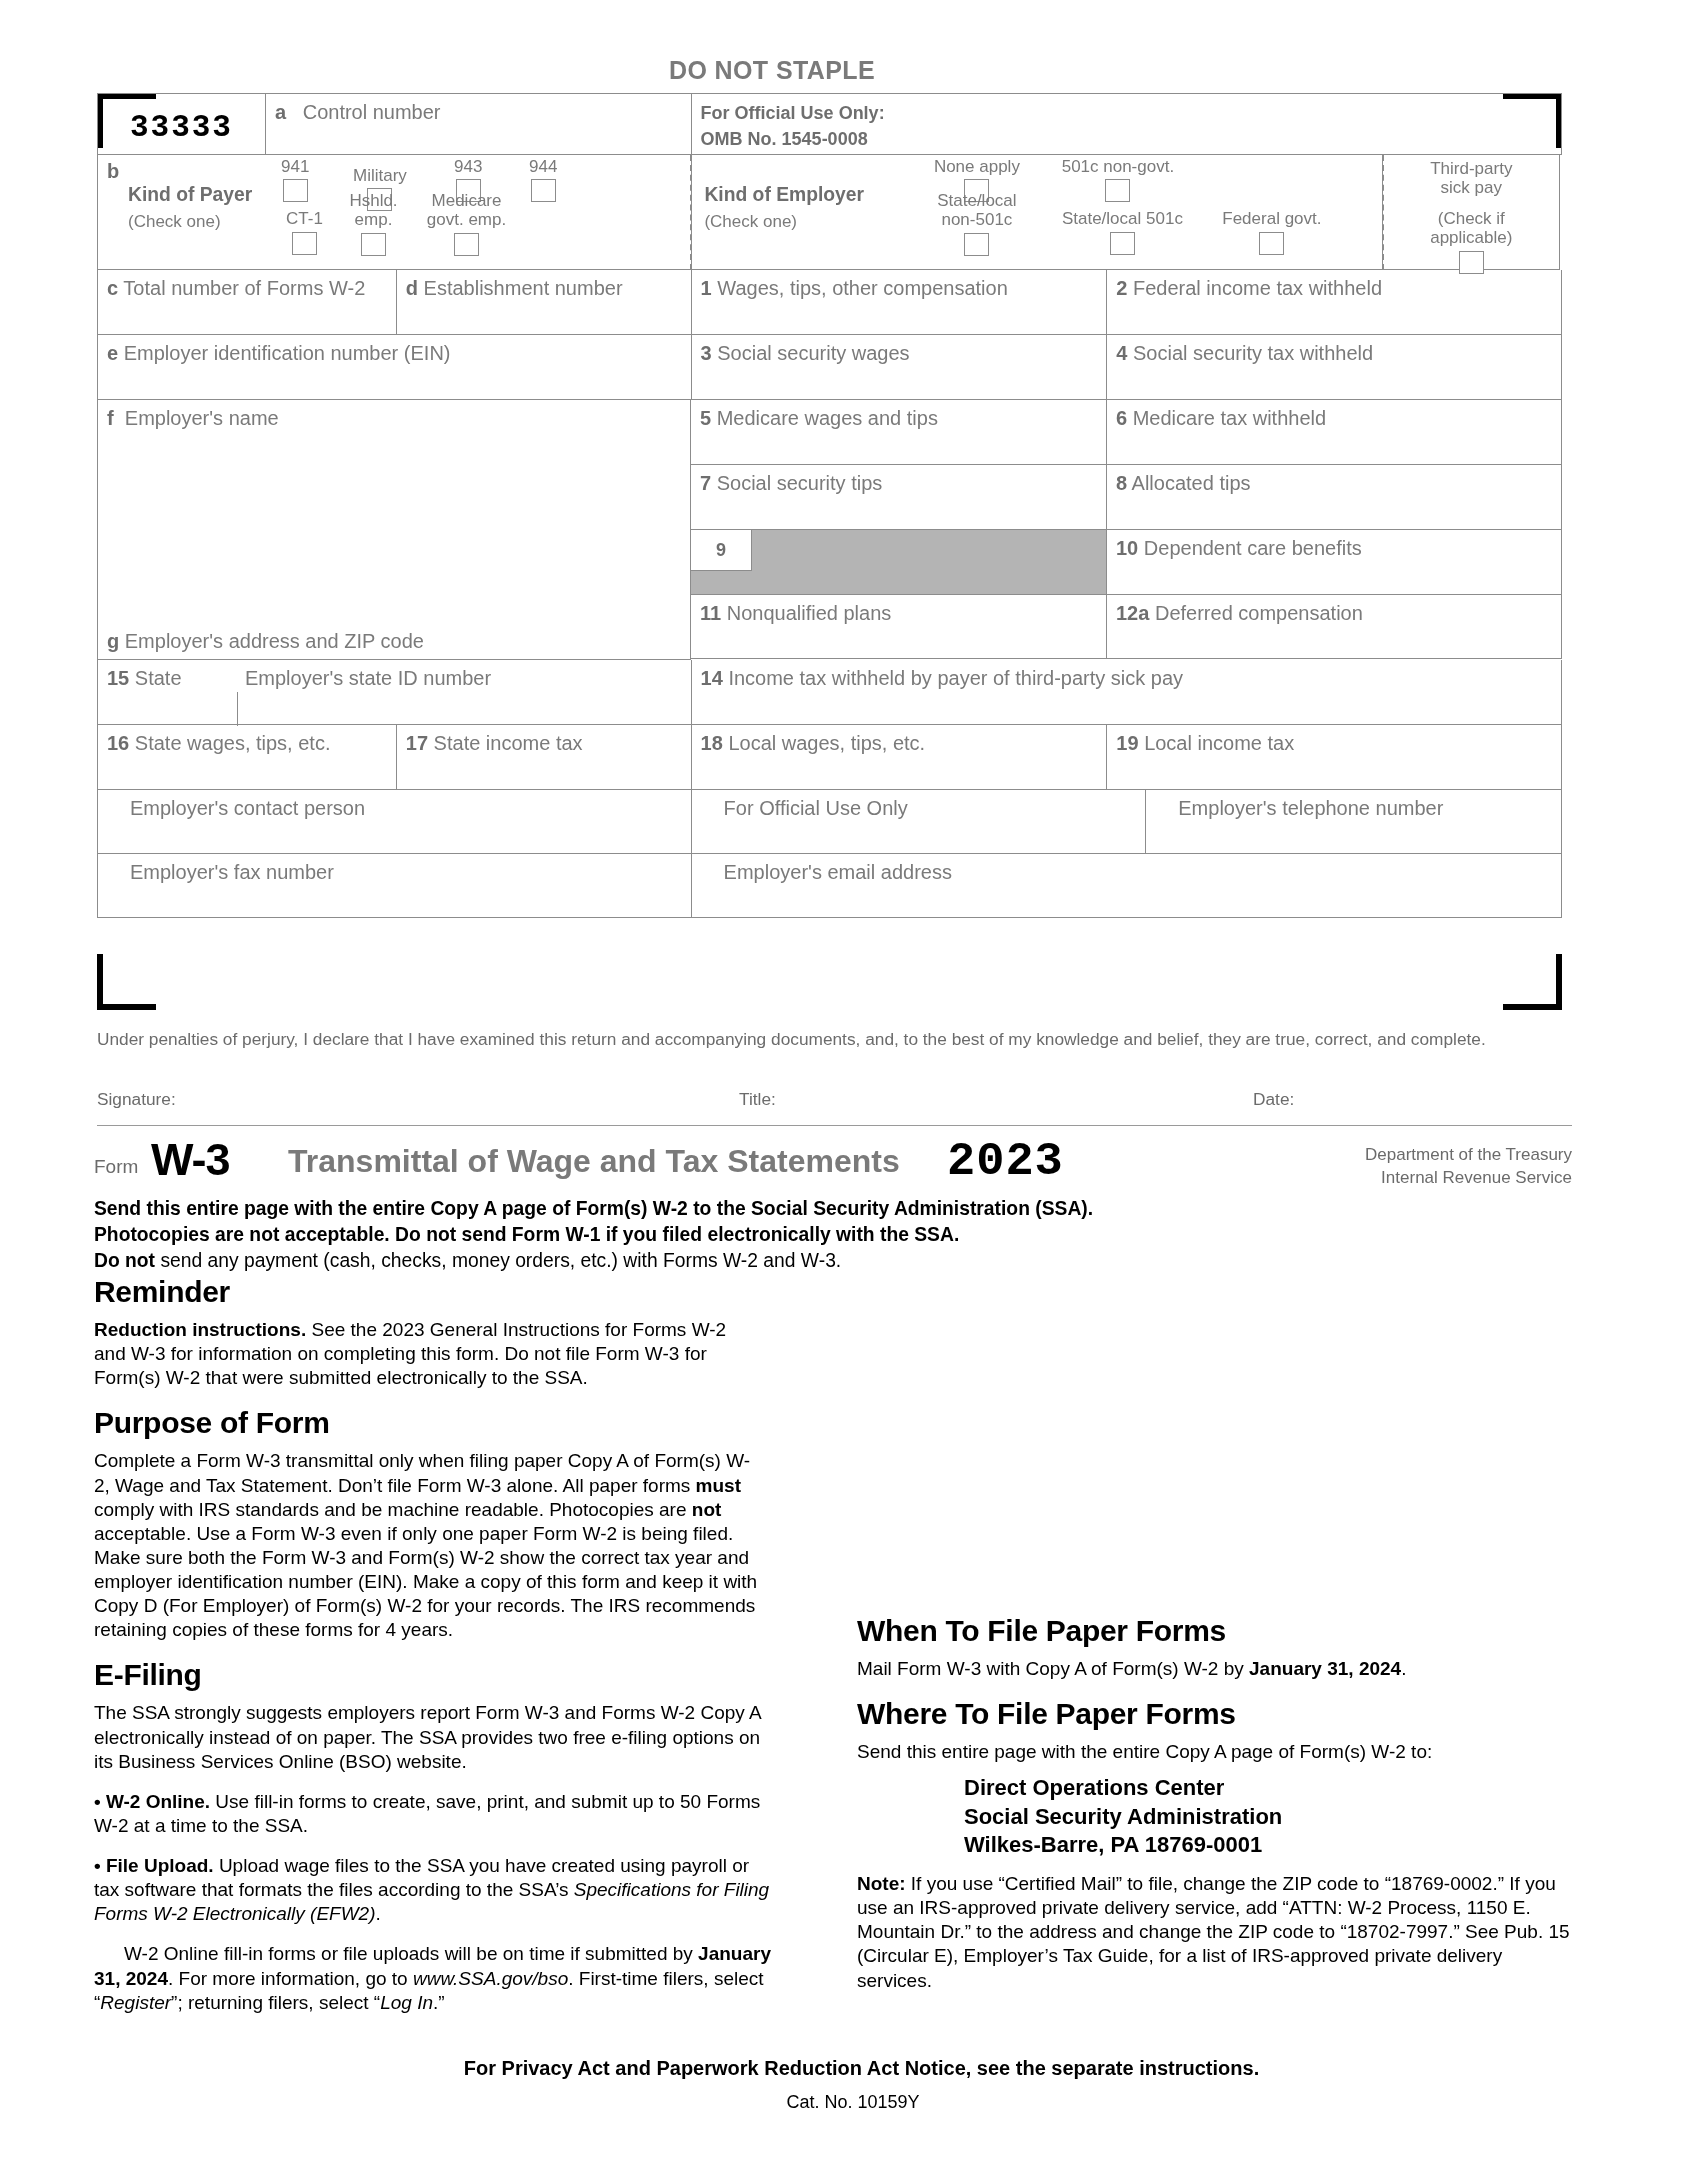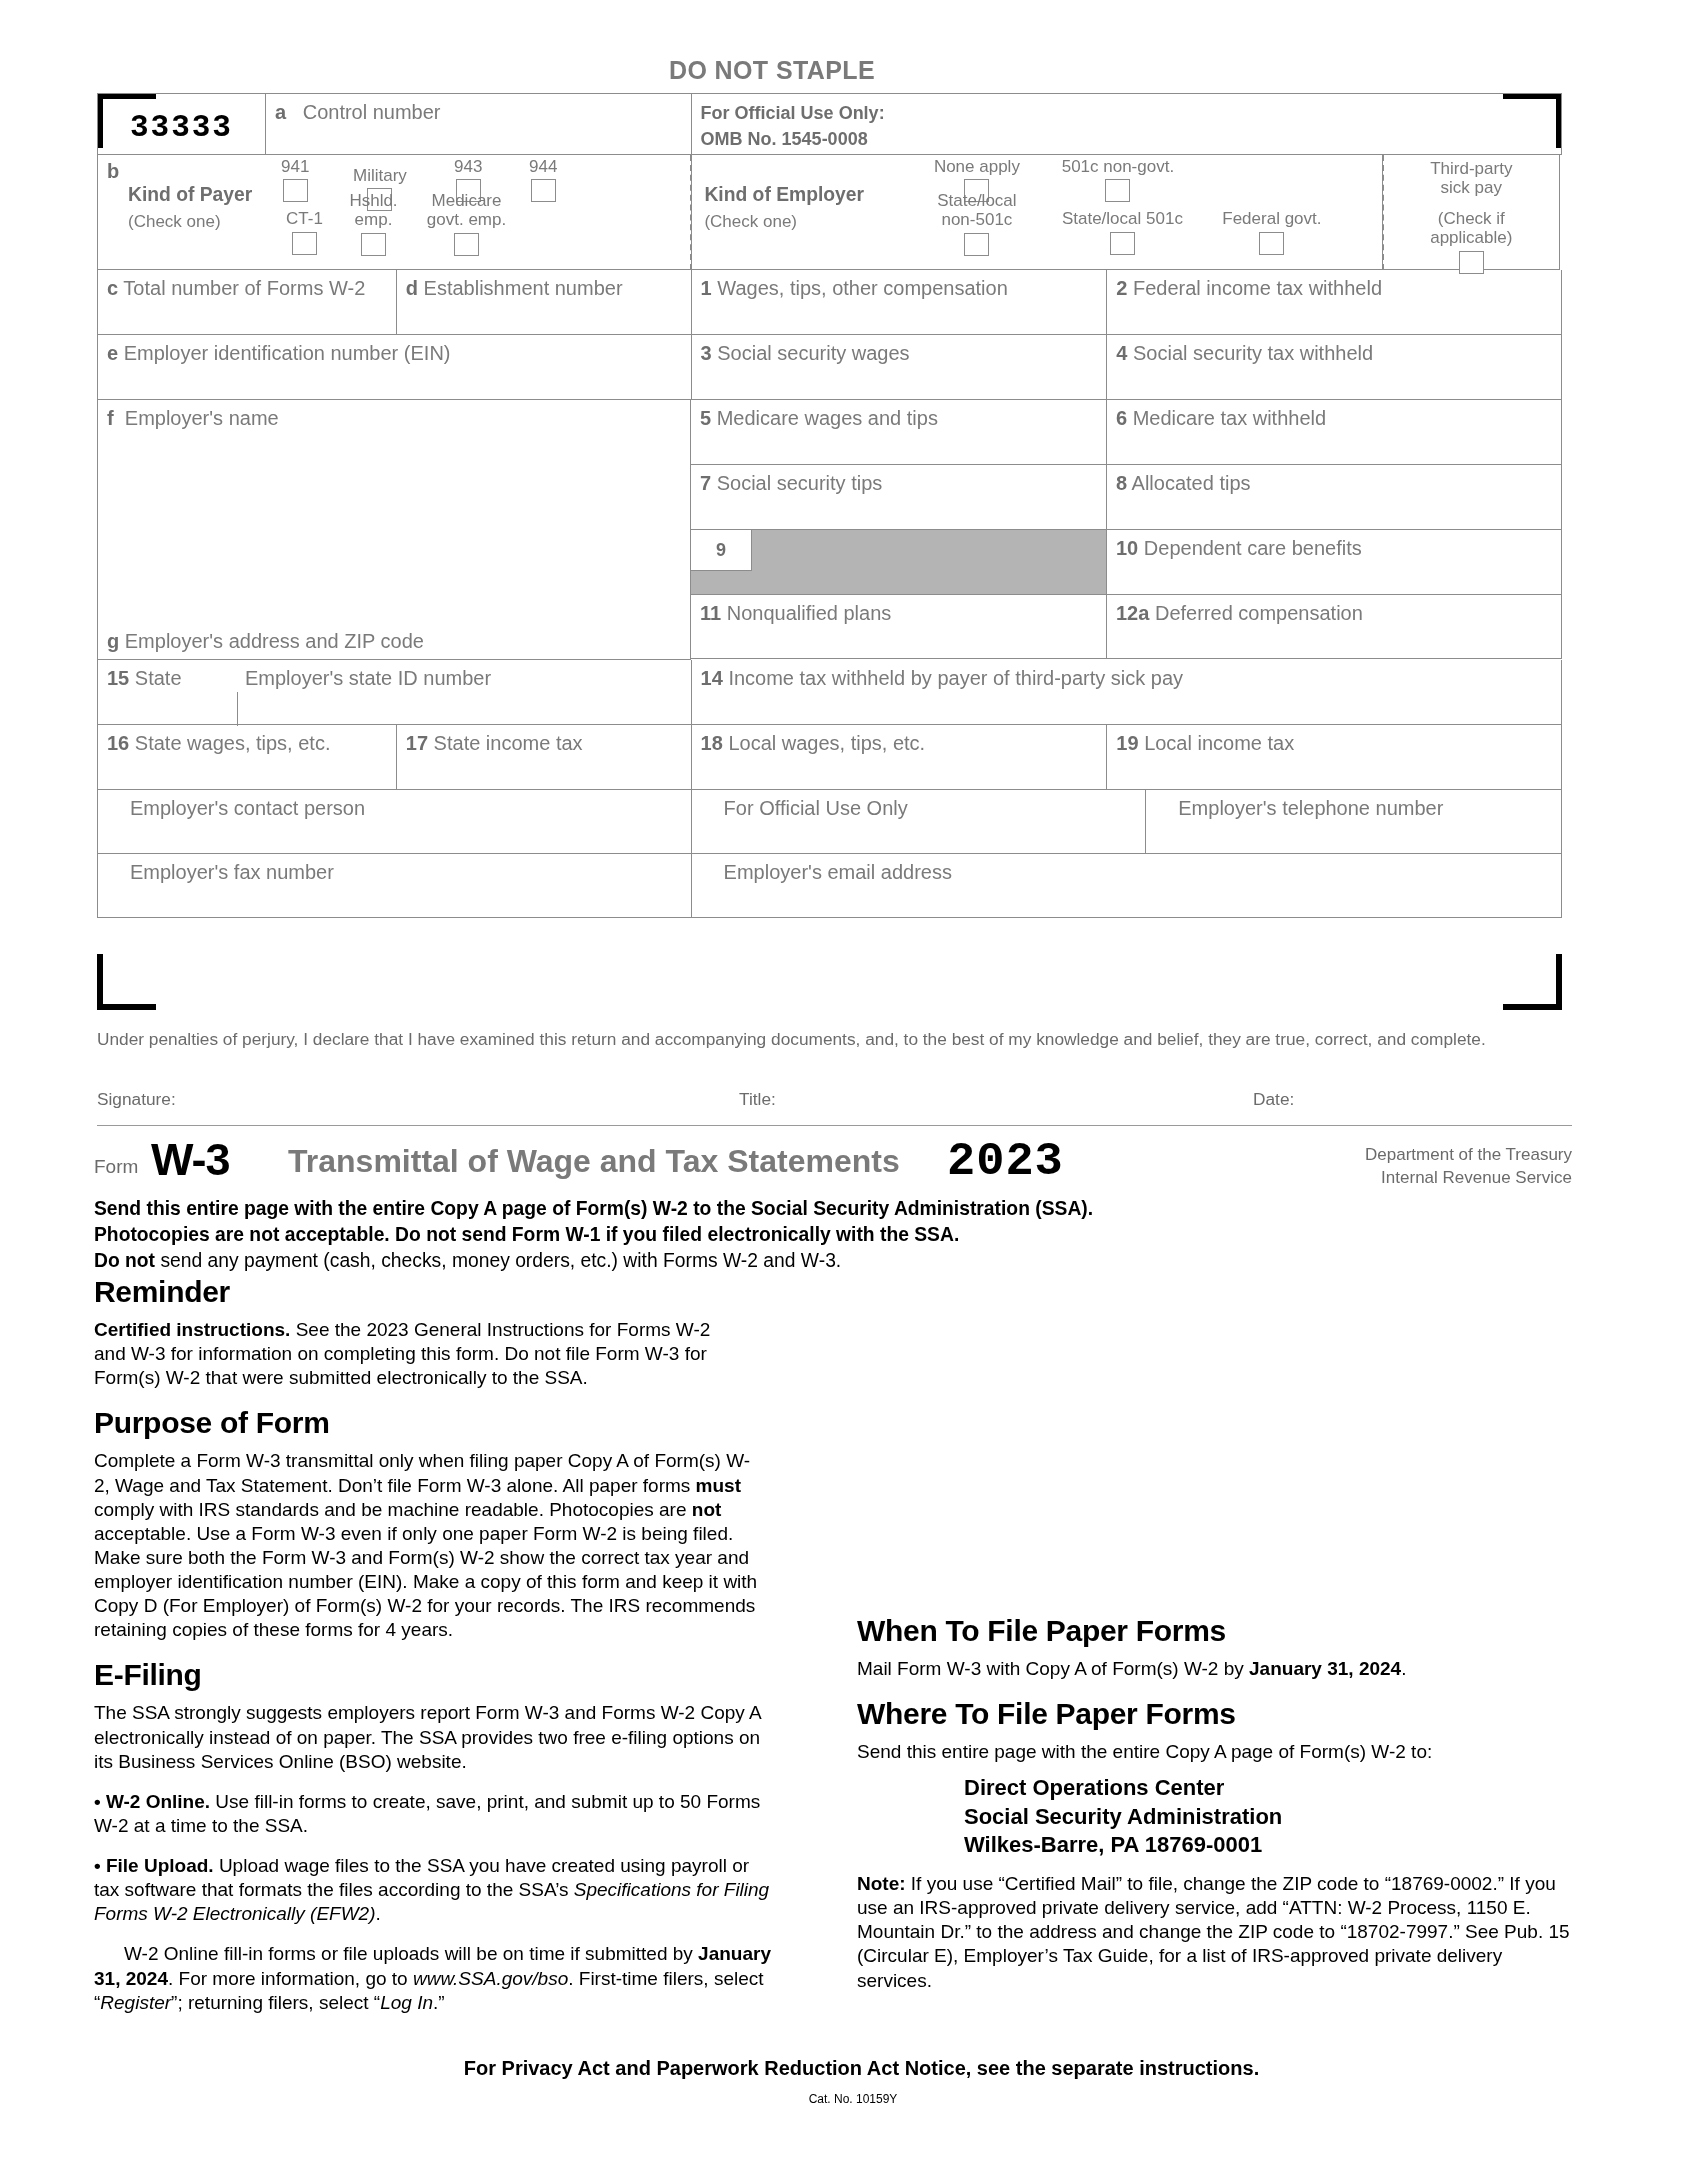--- a/index.html
+++ b/index.html
@@ -245,21 +245,21 @@
     text-align: center;
     font-size: 20px;
     font-weight: bold;
     color: #000;
     padding-left: 40px;
   }
   .foot2 {
     position: absolute;
     left: 0; right: 0; top: 2092px;
     text-align: center;
-    font-size: 12px;
+    font-size: 18px;
     color: #000;
     padding-left: 23px;
   }
 </style>
 </head>
 <body>
 
 <div class="page">
 
   <div class="do-not-staple">DO NOT STAPLE</div>
@@ -512,21 +512,21 @@
   </div>
 
   <div class="sendblock">
     <div>Send this entire page with the entire Copy A page of Form(s) W-2 to the Social Security Administration (SSA).</div>
     <div>Photocopies are not acceptable. Do not send Form W-1 if you filed electronically with the SSA.</div>
     <div><b>Do not</b><span class="light"> send any payment (cash, checks, money orders, etc.) with Forms W-2 and W-3.</span></div>
   </div>
 
   <div class="colL">
     <h2 class="hd">Reminder</h2>
-    <p class="body" style="width:639px;"><b>Certified instructions.</b><span> See the 2023 General Instructions for Forms W-2 and W-3 for information on completing this form. Do not file Form W-3 for Form(s) W-2 that were submitted electronically to the SSA.</span></p>
+    <p class="body" style="width:639px;"><b>Reduction instructions.</b><span> See the 2023 General Instructions for Forms W-2 and W-3 for information on completing this form. Do not file Form W-3 for Form(s) W-2 that were submitted electronically to the SSA.</span></p>
 
     <h2 class="hd gap-top">Purpose of Form</h2>
     <p class="body" style="width:665px;"><span>Complete a Form W-3 transmittal only when filing paper Copy A of Form(s) W-2, Wage and Tax Statement. Don’t file Form W-3 alone. All paper forms </span><b>must</b><span> comply with IRS standards and be machine readable. Photocopies are </span><b>not</b><span> acceptable. Use a Form W-3 even if only one paper Form W-2 is being filed. Make sure both the Form W-3 and Form(s) W-2 show the correct tax year and employer identification number (EIN). Make a copy of this form and keep it with Copy D (For Employer) of Form(s) W-2 for your records. The IRS recommends retaining copies of these forms for 4 years.</span></p>
 
     <h2 class="hd gap-top">E-Filing</h2>
     <p class="body" style="width:683px;">The SSA strongly suggests employers report Form W-3 and Forms W-2 Copy A electronically instead of on paper. The SSA provides two free e-filing options on its Business Services Online (BSO) website.</p>
     <p class="body" style="width:683px;"><b>• W-2 Online.</b><span> Use fill-in forms to create, save, print, and submit up to 50 Forms W-2 at a time to the SSA.</span></p>
     <p class="body" style="width:683px;"><b>• File Upload.</b><span> Upload wage files to the SSA you have created using payroll or tax software that formats the files according to the SSA’s </span><i>Specifications for Filing Forms W-2 Electronically (EFW2)</i><span>.</span></p>
     <p class="body indent" style="width:683px;"><span>W-2 Online fill-in forms or file uploads will be on time if submitted by </span><b>January 31, 2024</b><span>. For more information, go to </span><i>www.SSA.gov/bso</i><span>. First-time filers, select “</span><i>Register</i><span>”; returning filers, select “</span><i>Log In</i><span>.”</span></p>
   </div>

